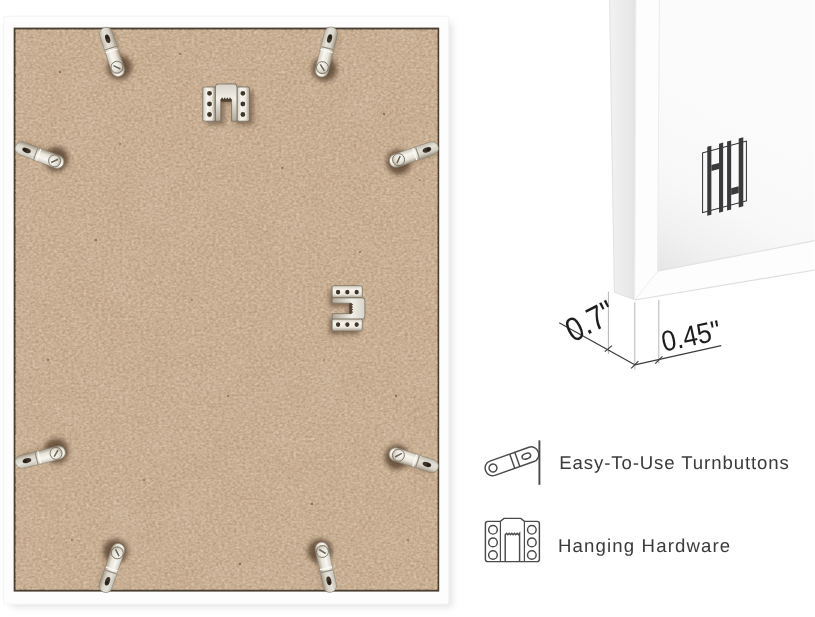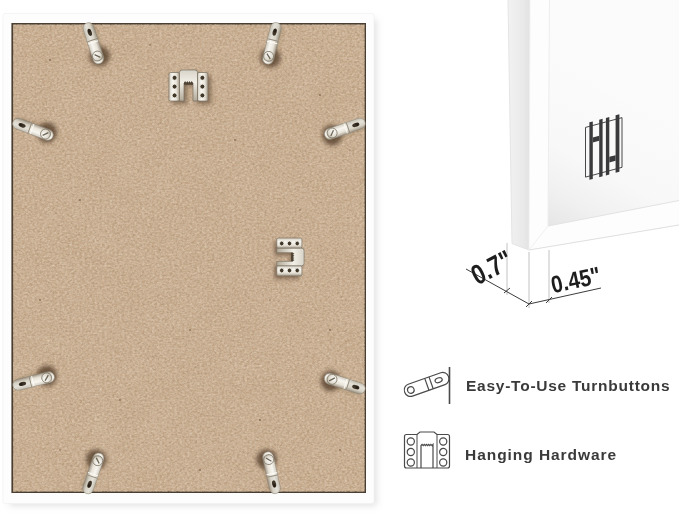--- a/index.html
+++ b/index.html
@@ -1,17 +1,17 @@
 <!DOCTYPE html>
 <html><head>
 <meta charset="utf-8">
 <style>
   html,body{margin:0;padding:0;background:#ffffff;width:679px;height:514px;overflow:hidden;
     font-family:"Liberation Sans", sans-serif;}
-  #stage{position:relative;width:679px;height:514px;font-weight:bold;}
+  #stage{position:relative;width:679px;height:514px;}
   svg{position:absolute;top:0;left:0;}
 </style>
 </head>
 <body>
 <div id="stage">
 <svg width="679" height="514" viewBox="0 0 679 514">
   <defs>
     <linearGradient id="metal" x1="0" y1="0" x2="1" y2="0">
       <stop offset="0" stop-color="#d2ccc0"></stop>
       <stop offset="0.35" stop-color="#f8f6f0"></stop>

